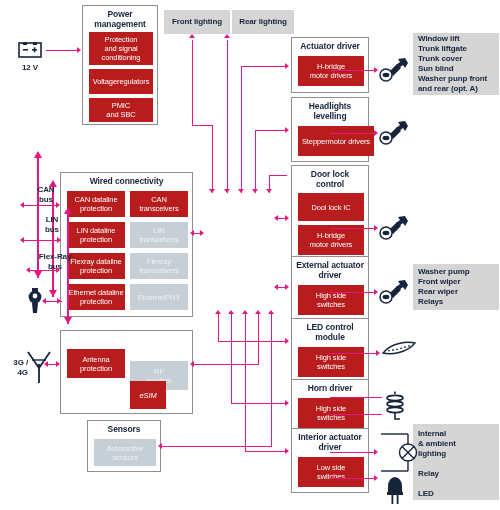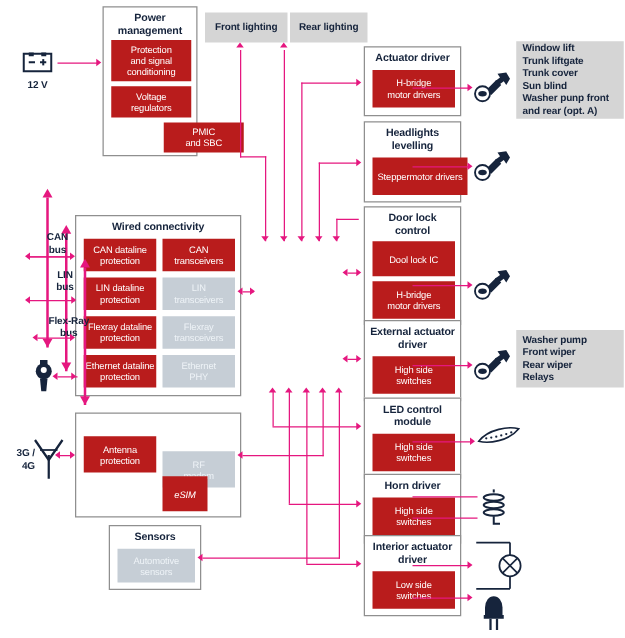--- a/index.html
+++ b/index.html
@@ -97,25 +97,25 @@
 
 <div id="stage">
 
   <div class="block" style="left:82px;top:5px;width:76px;height:120px;">
     <span class="btitle"><span>Power</span><br><span>management</span></span>
     <div class="sub blue" style="left:6px;top:26px;width:64px;height:33px;flex-direction:column;">
       <span>Protection</span>
       <span>and signal</span>
       <span>conditioning</span>
     </div>
-    <div class="sub blue" style="left:6px;top:63px;width:64px;height:25px;flex-direction:column;text-align:right;">
+    <div class="sub blue" style="left:6px;top:63px;width:64px;height:25px;flex-direction:row;text-align:right;">
       <span>Voltage</span>
       <span>regulators</span>
     </div>
-    <div class="sub blue" style="left:6px;top:92px;width:64px;height:24px;flex-direction:column;margin-left:42px;">
+    <div class="sub blue" style="left:6px;top:92px;width:64px;height:24px;flex-direction:column;">
       <span>PMIC</span>
       <span>and SBC</span>
     </div>
   </div>
 
   <div class="icon" style="left:14px;top:42px;">
     <svg width="32" height="18" viewBox="0 0 32 18">
       <rect x="5" y="1" width="22" height="14" fill="#fff" stroke="#16243c" stroke-width="1.6"></rect>
       <rect x="9" y="0" width="4" height="3" fill="#16243c"></rect>
       <rect x="19" y="0" width="4" height="3" fill="#16243c"></rect>
@@ -155,21 +155,21 @@
       <span>protection</span>
     </div>
     <div class="sub grey" style="left:69px;top:80px;width:58px;height:26px;flex-direction:column;">
       <span>Flexray</span>
       <span>transceivers</span>
     </div>
     <div class="sub blue" style="left:6px;top:111px;width:58px;height:26px;flex-direction:column;">
       <span>Ethernet dataline</span>
       <span>protection</span>
     </div>
-    <div class="sub grey" style="left:69px;top:111px;width:58px;height:26px;flex-direction:column;">
+    <div class="sub grey" style="left:69px;top:111px;width:58px;height:26px;">
       <span>Ethernet</span>
       <span>PHY</span>
     </div>
   </div>
 
   <div class="block" style="left:60px;top:330px;width:133px;height:84px;">
     <div class="sub blue" style="left:6px;top:18px;width:58px;height:29px;flex-direction:column;">
       <span>Antenna</span>
       <span>protection</span>
     </div>
@@ -259,20 +259,29 @@
     <span>and rear (opt. A)</span>
   </div>
 
   <div class="glabel left" style="left:413px;top:264px;width:86px;height:46px;flex-direction:column;align-items:flex-start;justify-content:center;">
     <span>Washer pump</span>
     <span>Front wiper</span>
     <span>Rear wiper</span>
     <span>Relays</span>
   </div>
 
+  <div class="glabel left" style="left:413px;top:424px;width:86px;height:76px;flex-direction:column;align-items:flex-start;justify-content:flex-start;padding-top:5px;">
+    <span>Internal</span>
+    <span>&amp; ambient</span>
+    <span>lighting</span>
+    <span style="height:10px"></span>
+    <span>Relay</span>
+    <span style="height:10px"></span>
+    <span>LED</span>
+  </div>
 
   <div class="icon" style="left:377px;top:57px;">
     <svg width="32" height="26" viewBox="0 0 32 26">
       <path d="M21 2 l2 3 -4 3 3 3 4 -3 2 3 3 -5 -3 -5z" fill="#16243c"></path>
       <path d="M20 7 L12 15 l4 4 8 -8z" fill="#16243c"></path>
       <circle cx="9" cy="18" r="6" fill="#fff" stroke="#16243c" stroke-width="1.5"></circle>
       <ellipse cx="9" cy="18" rx="3.4" ry="2.2" fill="#16243c"></ellipse>
     </svg>
   </div>
   <div class="icon" style="left:377px;top:120px;">

